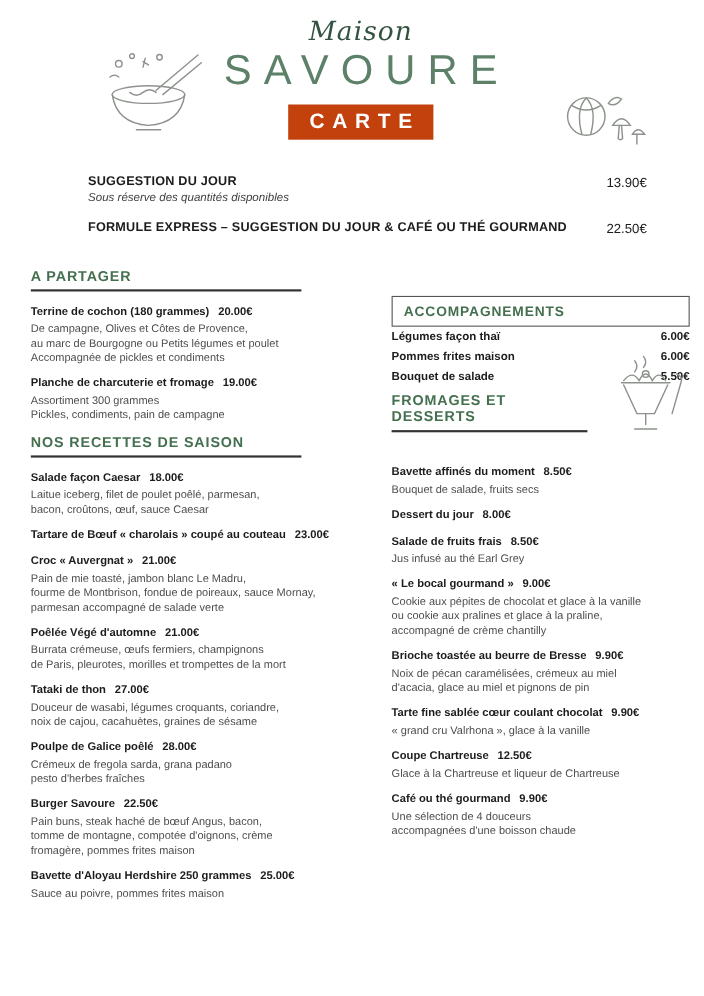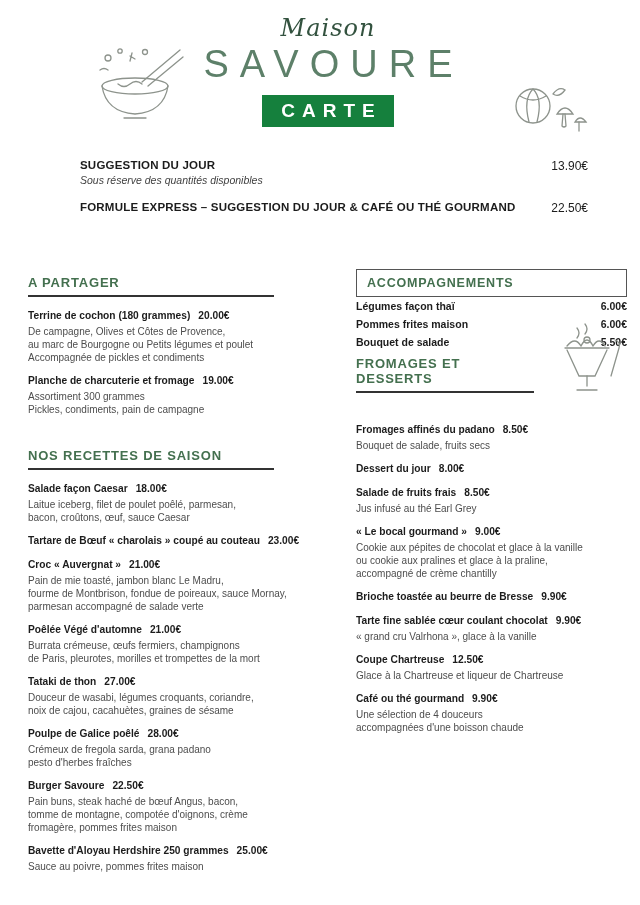--- a/index.html
+++ b/index.html
@@ -14,21 +14,21 @@
   .header { position:relative; text-align:center; }
   .brand-script {
     font-family:"DejaVu Serif", serif; font-style:italic;
     font-size:24px; color:#33523f; line-height:25px; letter-spacing:1px;
   }
   .brand-name {
     font-size:38px; line-height:46px; font-weight:500;
     letter-spacing:11px; text-indent:11px; color:#5d8069;
   }
   .brand-badge {
-    display:inline-block; background:#15803d; color:#ffffff;
+    display:inline-block; background:#c2410c; color:#ffffff;
     font-size:19px; font-weight:bold; letter-spacing:7px;
     padding:5px 12px 5px 19px; margin-top:8px;
   }
   .art { position:absolute; }
   .art-left  { left:62px;  top:28px; }
   .art-right { right:38px; top:58px; }
 
   
   .specials { margin:32px 40px 4px 52px; }
   .special-row { display:flex; justify-content:space-between; align-items:flex-start; }
@@ -39,21 +39,21 @@
 
   
   .columns { display:flex; margin-top:28px; }
   .col-left  { width:302px; }
   .col-right { width:271px; margin-left:26px; }
 
   .sec-title {
     color:#44704f; font-size:13px; font-weight:bold; letter-spacing:.8px;
     padding-bottom:5px; border-bottom:2px solid #333333; margin-bottom:12px;
   }
-  .w-left  { width:246px;margin-top:32px; }
+  .w-left  { width:246px; }
   .w-right { width:178px; }
   .section + .section { margin-top:8px; }
 
   .item { margin-bottom:10px; }
   .item-head { display:flex; justify-content:flex-start; align-items:baseline; }
   .item-name  { font-weight:bold; font-size:10.2px; line-height:14px; }
   .item-price { font-weight:bold; font-size:10.2px; margin-left:8px; white-space:nowrap; flex-shrink:0; }
   .item-desc {
     font-size:10px; color:#4d4d4d; line-height:1.3;
     margin-top:2px; white-space:pre-line;
@@ -257,21 +257,21 @@
             <path d="M58 20 q6 2 4 8 l-8 28"></path>
             <circle cx="30" cy="20" r="3"></circle>
           </g>
         </svg>
 
         <h2 class="sec-title w-right">FROMAGES ET DESSERTS</h2>
 
         <div class="items">
           <div class="item">
             <div class="item-head">
-              <span class="item-name">Fromages affinés du padano</span>
+              <span class="item-name">Bavette affinés du moment</span>
               <span class="item-price">8.50€</span>
             </div>
             <div class="item-desc">Bouquet de salade, fruits secs</div>
           </div>
 
 
           <div class="item">
             <div class="item-head">
               <span class="item-name">Dessert du jour</span>
               <span class="item-price">8.00€</span>
@@ -294,20 +294,22 @@
             <div class="item-desc">Cookie aux pépites de chocolat et glace à la vanille
 ou cookie aux pralines et glace à la praline,
 accompagné de crème chantilly</div>
           </div>
 
           <div class="item">
             <div class="item-head">
               <span class="item-name">Brioche toastée au beurre de Bresse</span>
               <span class="item-price">9.90€</span>
             </div>
+            <div class="item-desc">Noix de pécan caramélisées, crémeux au miel
+d'acacia, glace au miel et pignons de pin</div>
           </div>
 
           <div class="item">
             <div class="item-head">
               <span class="item-name">Tarte fine sablée cœur coulant chocolat</span>
               <span class="item-price">9.90€</span>
             </div>
             <div class="item-desc">« grand cru Valrhona », glace à la vanille</div>
           </div>
 

